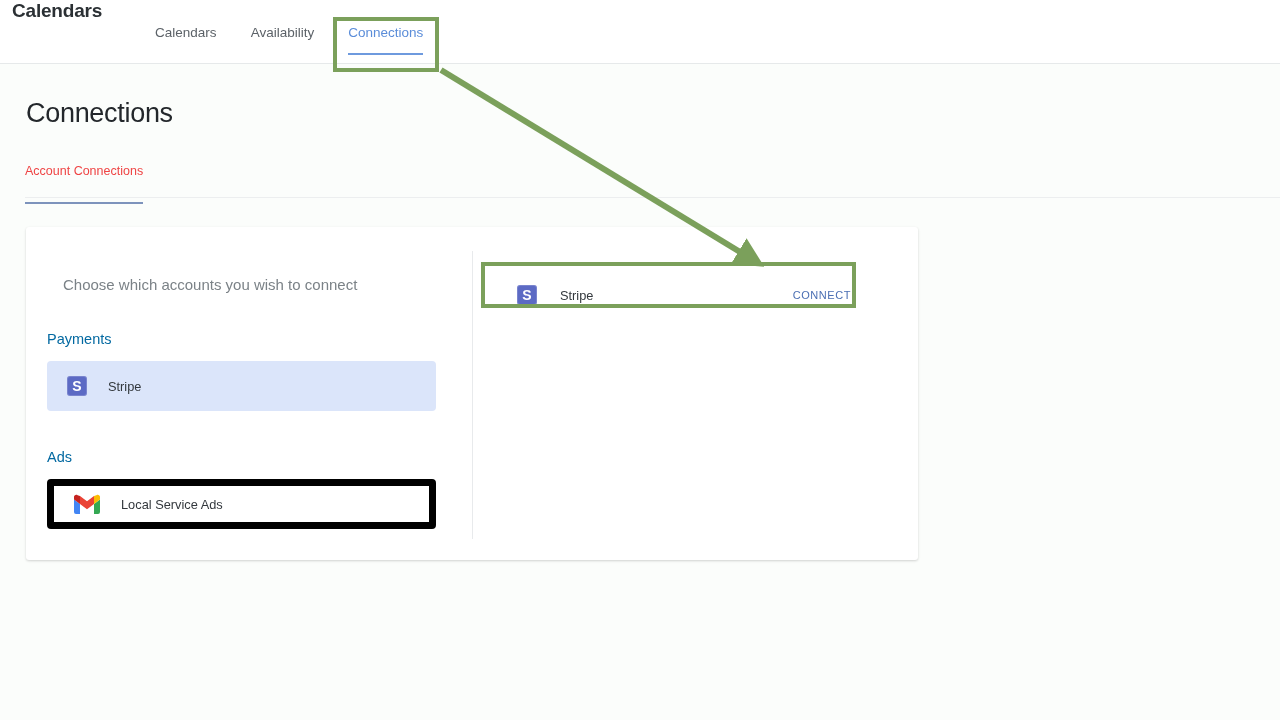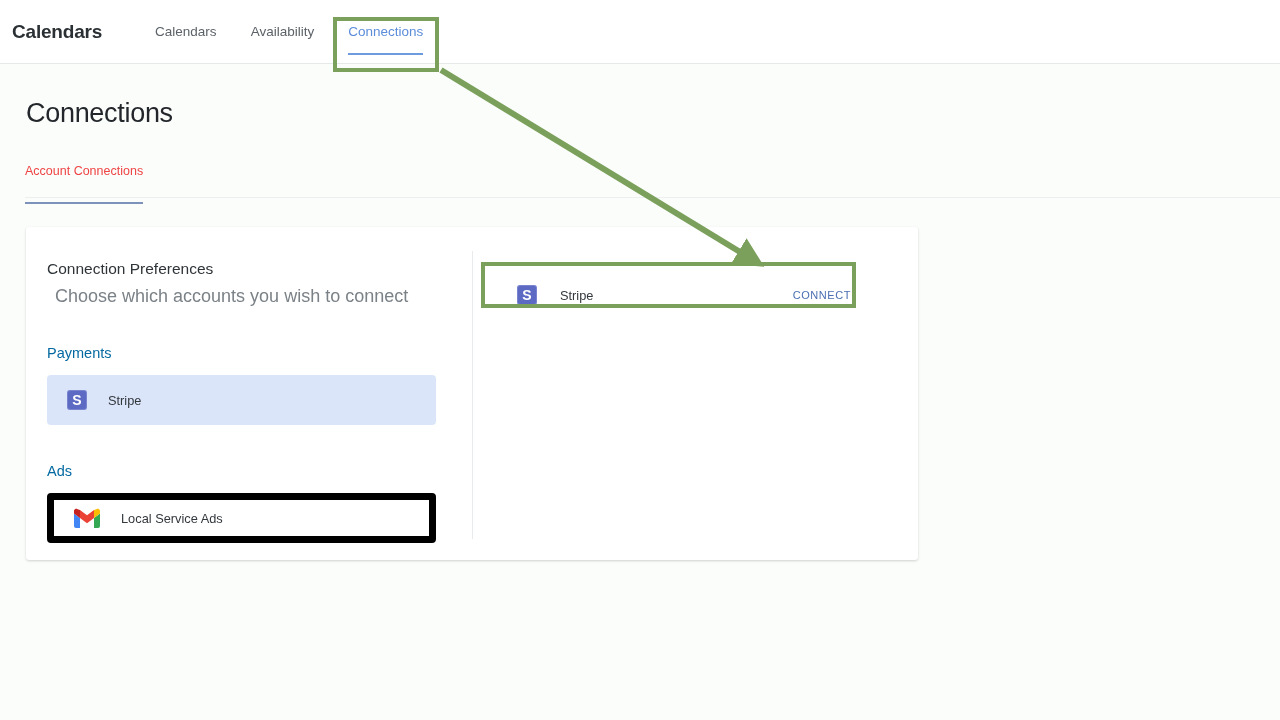--- a/index.html
+++ b/index.html
@@ -17,21 +17,20 @@
   }
 
   
   .topbar {
     position: absolute;
     top: 0; left: 0;
     width: 1280px; height: 64px;
     background: #ffffff;
     border-bottom: 1px solid #e6e9ea;
     display: flex;
-    align-items: center;
   }
   .brand {
     font-size: 19px;
     font-weight: 600;
     color: #2b3034;
     margin-left: 12px;
     letter-spacing: -0.2px;
   }
   .navtabs {
     display: flex;
@@ -125,23 +124,23 @@
     padding: 30px 24px 0 8px;
   }
 
   .pref-title {
     font-size: 15.5px;
     color: #2f3438;
     font-weight: 400;
     margin: 0 0 7px 0;
   }
   .pref-sub {
-    font-size: 18px;
+    font-size: 15px;
     color: #7b8287;
-    margin: 8px;
+    margin: 16px;
   }
   .group-label {
     font-size: 14.5px;
     color: #0369a1;
     margin: 38px 0 14px 0;
     font-weight: 400;
   }
 
   
   .conn-row {
@@ -260,21 +259,20 @@
 
   <div class="section-tabs">
     <div class="section-tab">
       <span>Account Connections</span>
     </div>
   </div>
 
   <div class="card">
 
     <div class="card-left">
-      <div class="pref-title">Connection Preferences</div>
       <div class="pref-sub">Choose which accounts you wish to connect</div>
 
       <div class="group-label">Payments</div>
       <div class="conn-row selected">
         <div class="stripe-icon">
             <span>S</span>
           </div>
         <div class="row-label">Stripe</div>
       </div>
 

